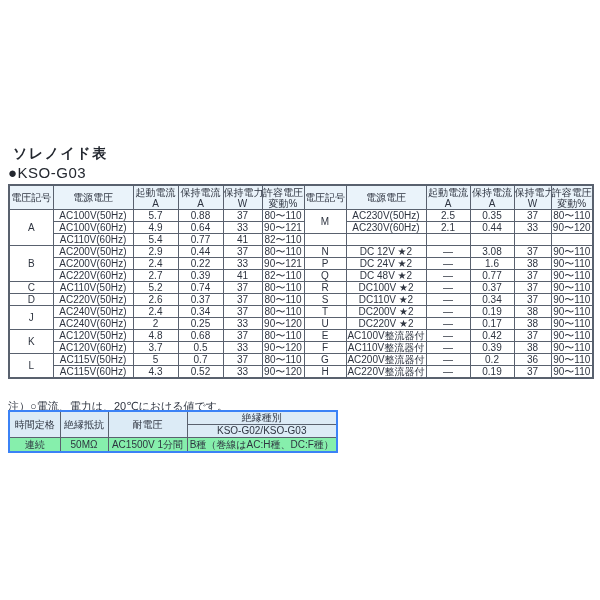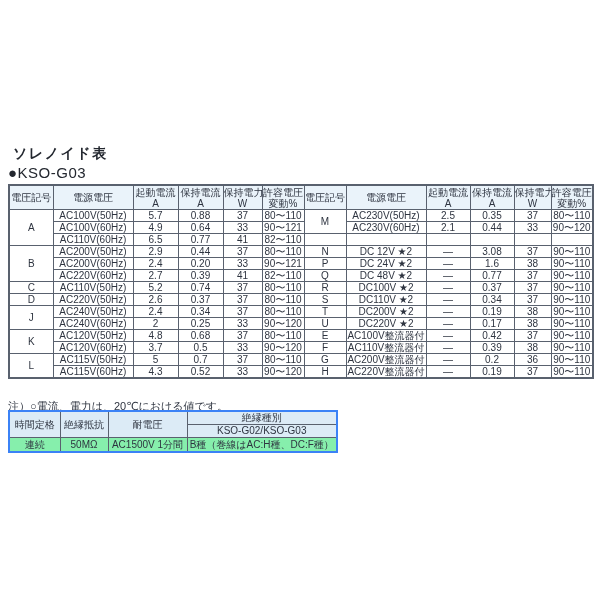--- a/index.html
+++ b/index.html
@@ -129,21 +129,21 @@
           <td>33</td>
           <td>90〜121</td>
           <td>AC230V(60Hz)</td>
           <td>2.1</td>
           <td>0.44</td>
           <td>33</td>
           <td>90〜120</td>
         </tr>
         <tr>
           <td>AC110V(60Hz)</td>
-          <td>6.5</td>
+          <td>5.4</td>
           <td>0.77</td>
           <td>41</td>
           <td>82〜110</td>
           <td rowspan="1" class="sym"></td>
           <td></td>
           <td></td>
           <td></td>
           <td></td>
           <td></td>
         </tr>
@@ -157,21 +157,21 @@
           <td rowspan="1" class="sym">N</td>
           <td>DC 12V ★2</td>
           <td>—</td>
           <td>3.08</td>
           <td>37</td>
           <td>90〜110</td>
         </tr>
         <tr>
           <td>AC200V(60Hz)</td>
           <td>2.4</td>
-          <td>0.20</td>
+          <td>0.22</td>
           <td>33</td>
           <td>90〜121</td>
           <td rowspan="1" class="sym">P</td>
           <td>DC 24V ★2</td>
           <td>—</td>
           <td>1.6</td>
           <td>38</td>
           <td>90〜110</td>
         </tr>
         <tr>

